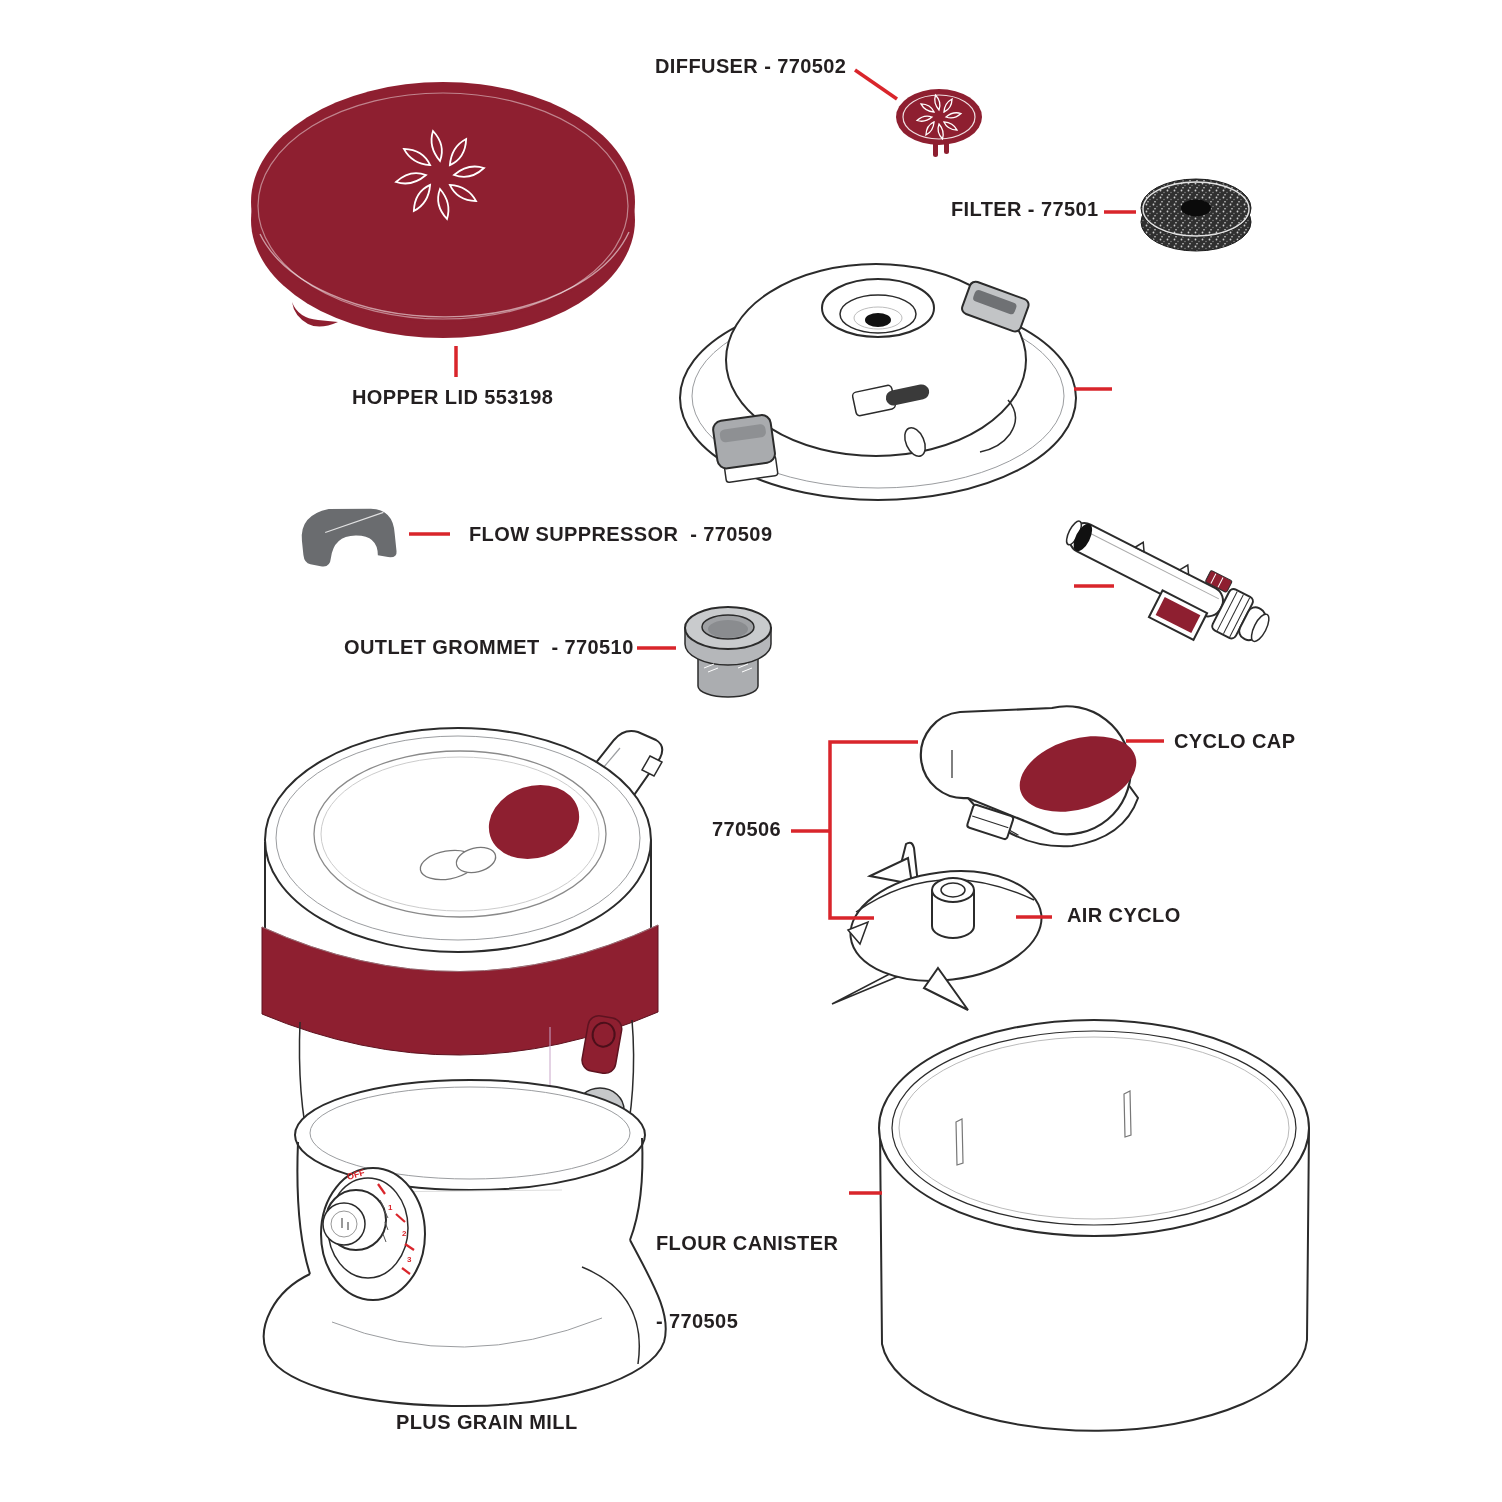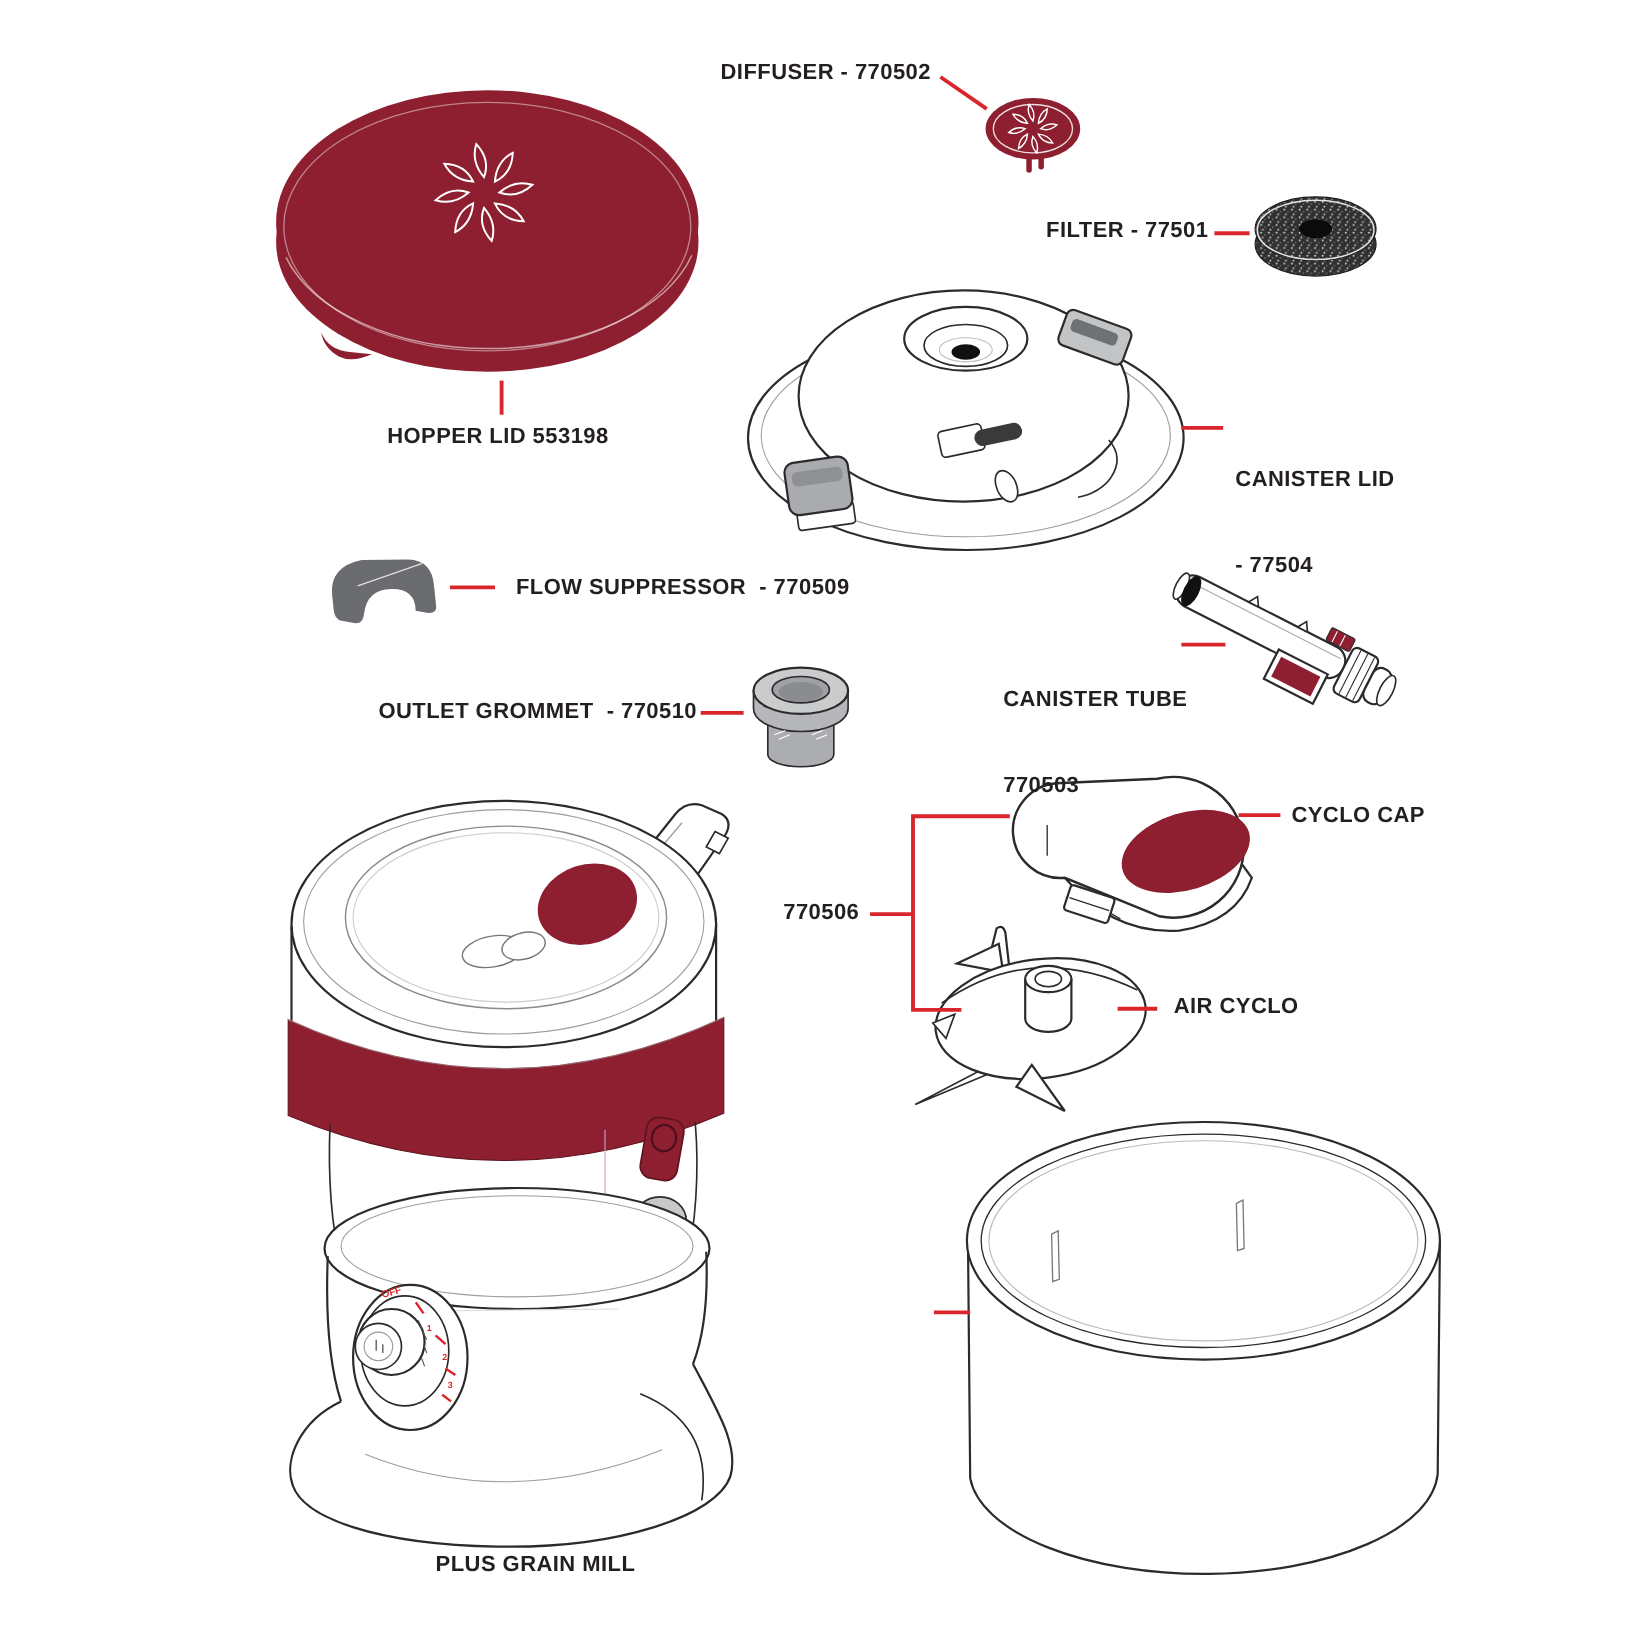--- a/index.html
+++ b/index.html
@@ -269,36 +269,32 @@
       <line x1="849" y1="1193" x2="882" y2="1193"></line>
     </g>
   </svg>
 
   <div class="label" style="left:655px;top:53px">DIFFUSER - 770502</div>
 
   <div class="label" style="left:951px;top:196px">FILTER - 77501</div>
 
   <div class="label" style="left:352px;top:384px">HOPPER LID 553198</div>
 
-  <div class="label" style="left:1123px;top:371px">
-    <span>CANISTER LID</span>
-    <span>- 77504</span>
+
+  <div class="label" style="left:469px;top:521px">FLOW SUPPRESSOR  - 770509</div>
+
+
+  <div class="label" style="left:344px;top:634px">OUTLET GROMMET  - 770510</div>
+
+  <div class="label" style="left:1174px;top:728px">CYCLO CAP</div>
+
+  <div class="label" style="left:712px;top:816px">770506</div>
+
+  <div class="label" style="left:1067px;top:902px">AIR CYCLO</div>
+
+  <div class="label" style="left:656px;top:1178px">
+    <span>FLOUR CANISTER</span>
+    <span>- 770505</span>
   </div>
 
-  <div class="label" style="left:469px;top:521px">FLOW SUPPRESSOR  - 770509</div>
-
-  <div class="label" style="left:912px;top:571px">
-    <span>CANISTER TUBE</span>
-    <span>770503</span>
-  </div>
-
-  <div class="label" style="left:344px;top:634px">OUTLET GROMMET  - 770510</div>
-
-  <div class="label" style="left:1174px;top:728px">CYCLO CAP</div>
-
-  <div class="label" style="left:712px;top:816px">770506</div>
-
-  <div class="label" style="left:1067px;top:902px">AIR CYCLO</div>
-
-
   <div class="label" style="left:396px;top:1409px">PLUS GRAIN MILL</div>
 
 </div>
 
 </body></html>

